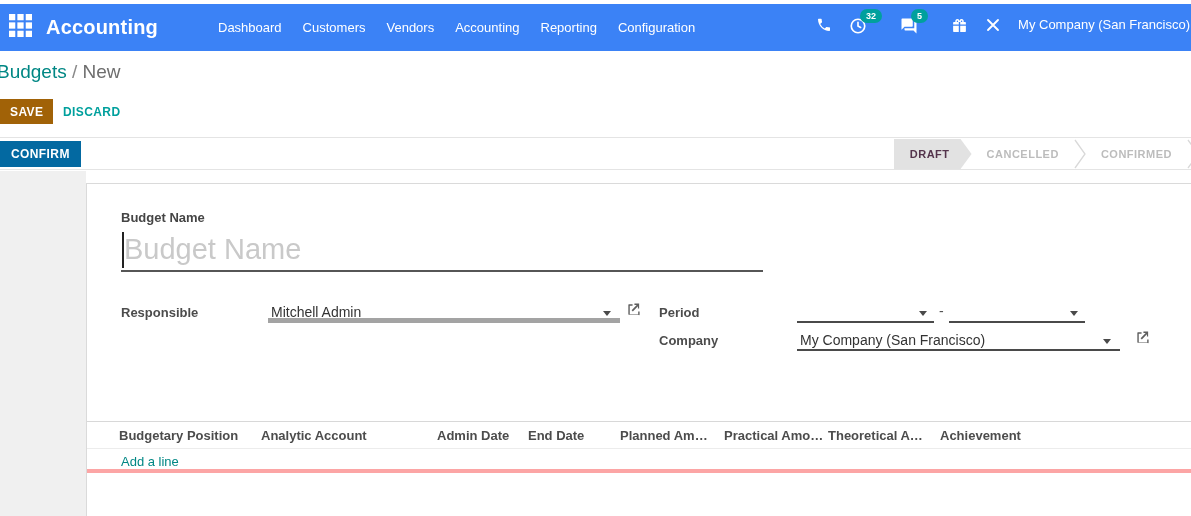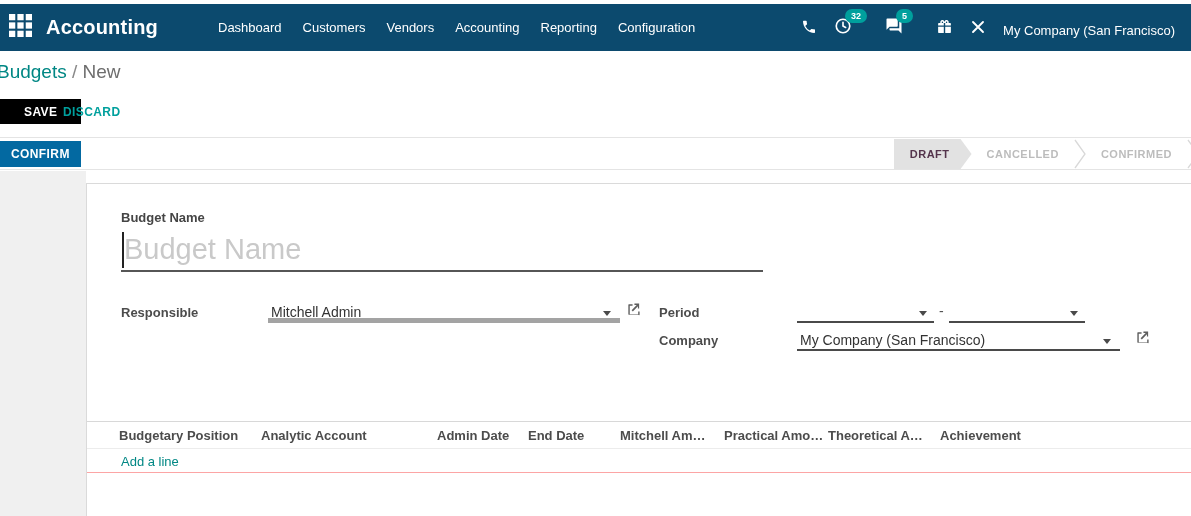--- a/index.html
+++ b/index.html
@@ -1,39 +1,39 @@
 <!DOCTYPE html>
 <html><head>
 <meta charset="utf-8">
 <style>
   * { margin:0; padding:0; box-sizing:border-box; }
   body { background:#fff; font-family:"Liberation Sans", sans-serif; }
   .screen { position:relative; width:1191px; height:516px; background:#fff; overflow:hidden; }
 
   
-  .navbar { position:absolute; top:4px; left:0; right:0; height:47px; background:#0c4a6e;
+  .navbar { position:absolute; top:4px; left:0; right:0; height:47px; background:#3b82f6;
             display:flex; align-items:center; color:#fff; }
   .apps-btn { width:40px; display:flex; justify-content:center; align-items:center; cursor:pointer; }
   .brand { font-size:20px; font-weight:bold; margin-left:6px; letter-spacing:.2px; cursor:pointer; }
   .nav-menu { display:flex; gap:21px; margin-left:60px; font-size:13px; }
   .nav-menu .nav-item { cursor:pointer; white-space:nowrap; }
-  .nav-right { margin-left:auto; display:flex; align-items:flex-end; gap:17px; font-size:13px; padding-right:16px; }
+  .nav-right { margin-left:auto; display:flex; align-items:flex-start; gap:17px; font-size:13px; padding-right:1px; }
   .icon-wrap { position:relative; display:flex; align-items:center; cursor:pointer; }
   .icon-wrap.badged { margin-right:16px; }
   .badge { position:absolute; top:-8px; left:11px; background:#00A09D; color:#fff; font-size:9px;
            font-weight:bold; padding:2px 6px; border-radius:9px; line-height:10px; }
   .company-switcher { white-space:nowrap; cursor:pointer; }
 
   
   .breadcrumb { position:absolute; top:61px; left:-3px; font-size:19px; color:#888; }
   .breadcrumb .bc-root { color:#008784; cursor:pointer; }
   .breadcrumb .bc-current { color:#6e6e6e; }
   .btn { font-size:12px; font-weight:bold; letter-spacing:.4px; border:none; cursor:pointer;
          font-family:"Liberation Sans", sans-serif; }
-  .btn-save { position:absolute; left:0; top:99px; height:25px; padding:0 24px; background:#000000; color:#fff; }
+  .btn-save { position:absolute; left:0; top:99px; height:25px; padding:0 10px; background:#a16207; color:#fff; }
   .btn-discard { position:absolute; left:63px; top:99px; height:25px; background:transparent; color:#00A09D; }
 
   
   .statusbar { position:absolute; top:137px; left:0; right:0; height:33px; background:#fff;
                border-top:1px solid #e4e4e4; border-bottom:1px solid #e4e4e4; }
   .btn-confirm { position:absolute; left:0; top:3px; height:26px; padding:0 11px; background:#0369a1; color:#fff; }
   .states { position:absolute; right:-8px; top:1px; height:30px; display:flex; align-items:center; }
   .state { color:#bcbcbc; font-weight:bold; font-size:11px; letter-spacing:.5px;
            line-height:30px; padding:0 15px; cursor:pointer; white-space:nowrap; }
   .state.active { background:#e2e2e2; color:#54344c; padding:0 22px 0 16px;
@@ -61,21 +61,21 @@
   .dd-caret { width:0; height:0; border-left:4px solid transparent; border-right:4px solid transparent;
               border-top:5px solid #4a4a4a; cursor:pointer; }
   .dash { font-size:14px; color:#555; }
 
   .tab { left:32px; top:207px; width:100px; height:31px; background:#fff; border:1px solid #d8d8d8;
          border-bottom:none; text-align:center; line-height:30px; font-size:13px; color:#4c4c4c;
          z-index:2; cursor:pointer; }
   .notebook-line { left:0; top:237px; width:100%; border-top:1px solid #d8d8d8; }
   .thead { left:0; top:238px; width:100%; height:27px; border-bottom:1px solid #ececec; }
   .th { position:absolute; top:0; line-height:27px; font-size:13px; font-weight:bold; color:#4c4c4c; white-space:nowrap; }
-  .add-row { left:0; top:266px; width:100%; height:23px; border-bottom:1px solid #fca5a5; }
+  .add-row { left:0; top:266px; width:100%; height:23px; border-bottom:4px solid #fca5a5; }
   .add-line { position:absolute; left:34px; top:0; line-height:23px; font-size:13px; color:#008784; cursor:pointer; }
 </style>
 </head>
 <body>
 
 <div class="screen">
 
   <header class="navbar">
     <div class="apps-btn">
       <span>
@@ -207,21 +207,21 @@
           </svg>
       </span>
 
       <div class="abs notebook-line"></div>
 
       <div class="abs thead">
         <span class="th" style="left:174px;">Analytic Account</span>
         <span class="th" style="left:32px;">Budgetary Position</span>
         <span class="th" style="left:350px;">Admin Date</span>
         <span class="th" style="left:441px;">End Date</span>
-        <span class="th" style="left:533px;">Mitchell Am…</span>
+        <span class="th" style="left:533px;">Planned Am…</span>
         <span class="th" style="left:637px;">Practical Amo…</span>
         <span class="th" style="left:741px;">Theoretical A…</span>
         <span class="th" style="left:853px;">Achievement</span>
       </div>
       <div class="abs add-row">
         <span class="add-line">Add a line</span>
       </div>
 
     </div>
   </div>

